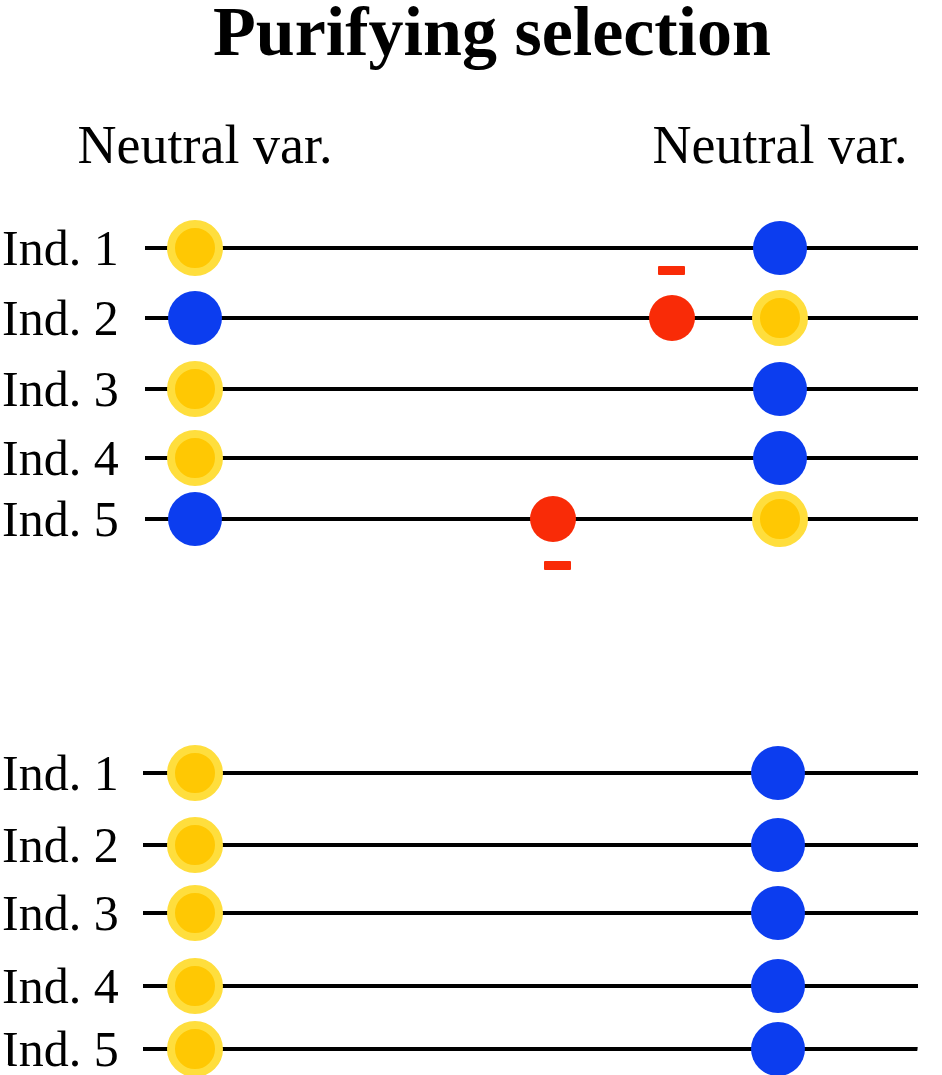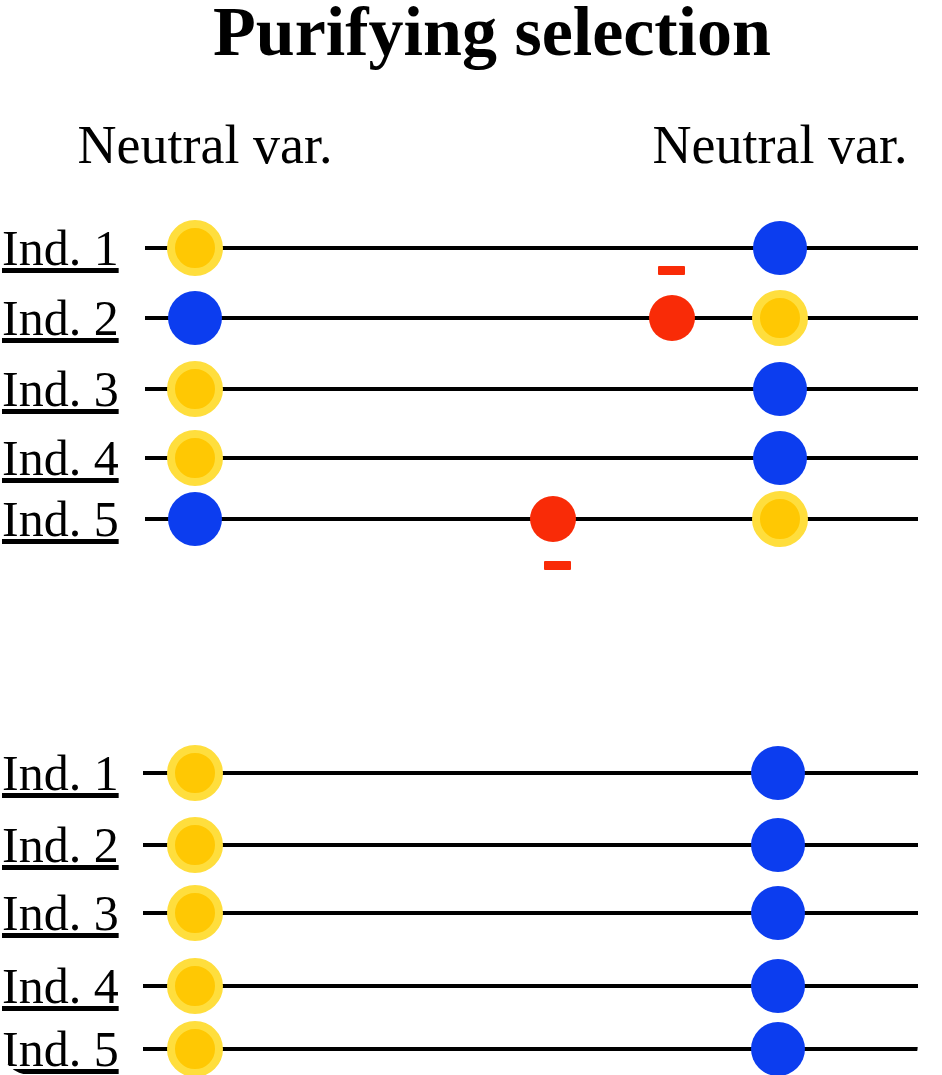--- a/index.html
+++ b/index.html
@@ -43,21 +43,20 @@
     line-height: 1;
     font-size: 54px;
   }
   .row-label {
     position: absolute;
     left: 2px;
     transform: translateY(-50%);
     white-space: nowrap;
     line-height: 1;
     font-size: 50px;
-    text-decoration: underline;
   }
   .row-line {
     position: absolute;
     height: 4px;
     background: var(--line, #000000);
   }
   .marker {
     position: absolute;
     transform: translate(-50%, -50%);
     border-radius: 50%;

